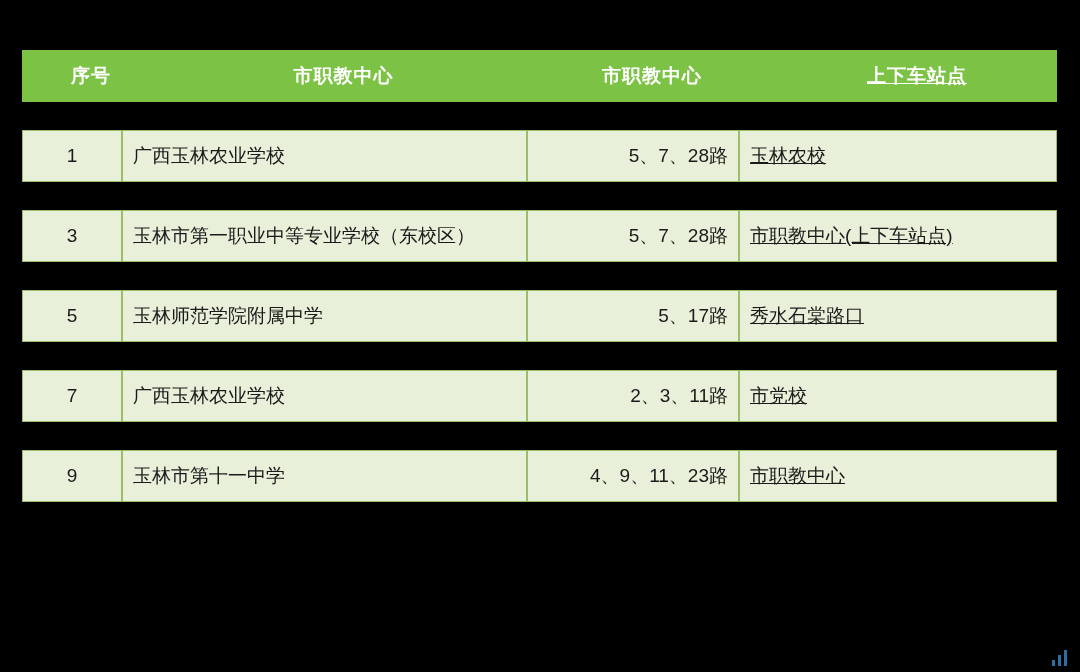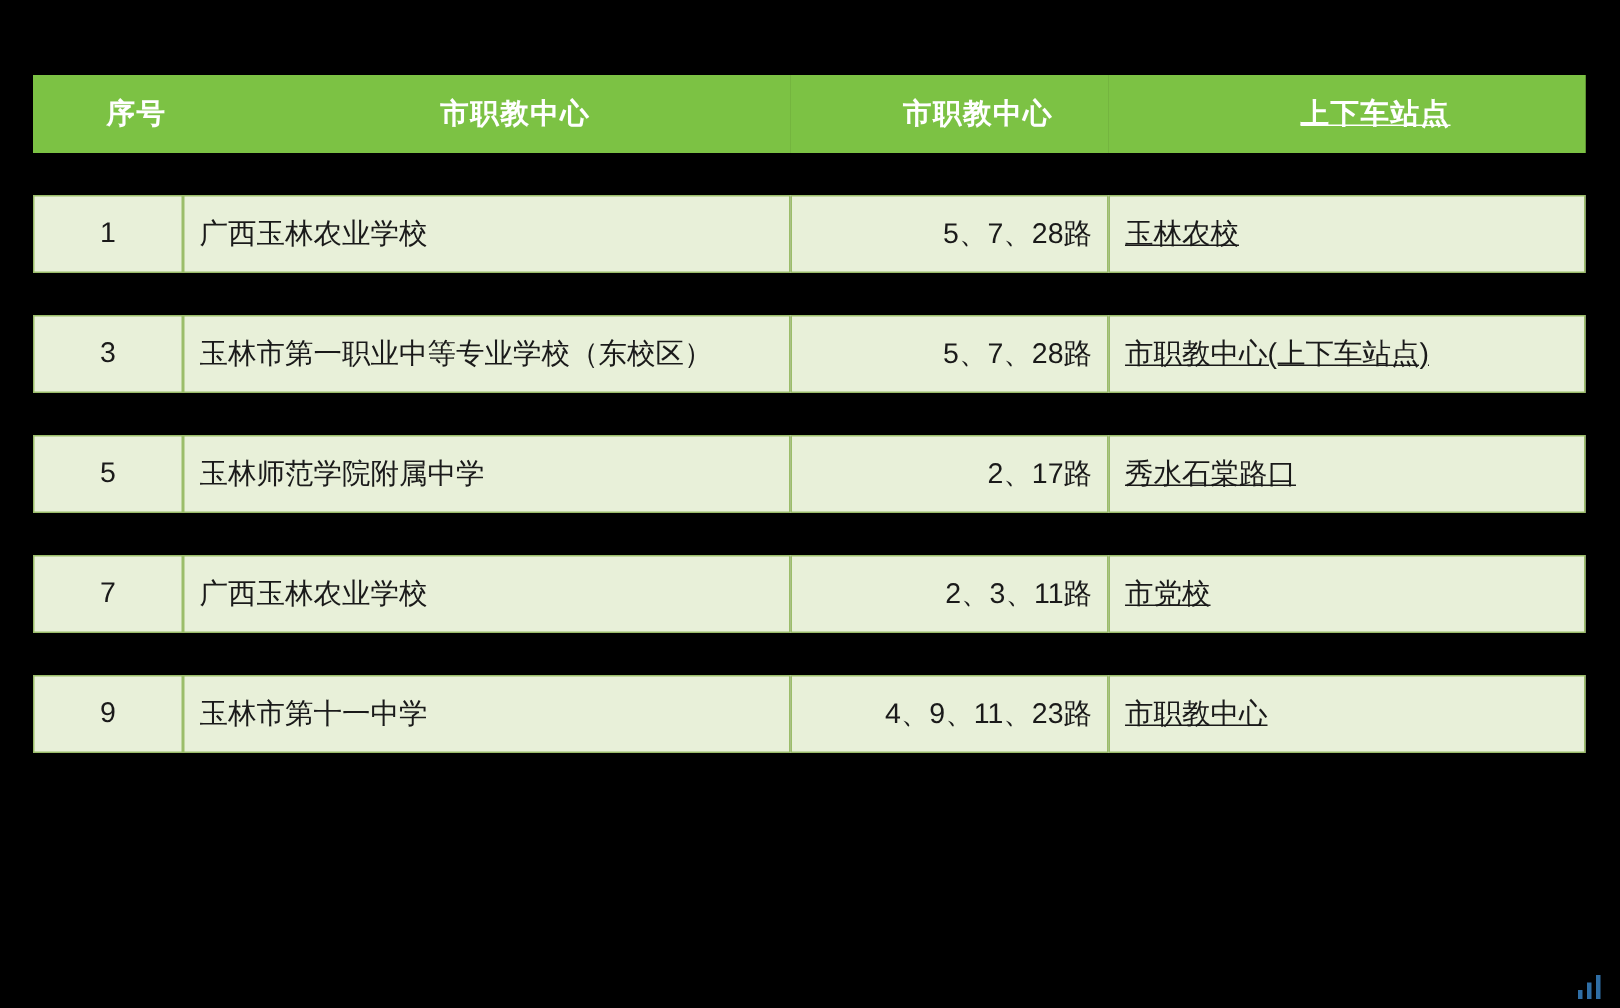--- a/index.html
+++ b/index.html
@@ -97,21 +97,21 @@
       </tr>
       <tr>
         <td class="col-no">3</td>
         <td class="col-name">玉林市第一职业中等专业学校（东校区）</td>
         <td class="col-route">5、7、28路</td>
         <td class="col-stop">市职教中心(上下车站点)</td>
       </tr>
       <tr>
         <td class="col-no">5</td>
         <td class="col-name">玉林师范学院附属中学</td>
-        <td class="col-route">2、17路</td>
+        <td class="col-route">5、17路</td>
         <td class="col-stop">秀水石棠路口</td>
       </tr>
       <tr>
         <td class="col-no">7</td>
         <td class="col-name">广西玉林农业学校</td>
         <td class="col-route">2、3、11路</td>
         <td class="col-stop">市党校</td>
       </tr>
       <tr>
         <td class="col-no">9</td>

